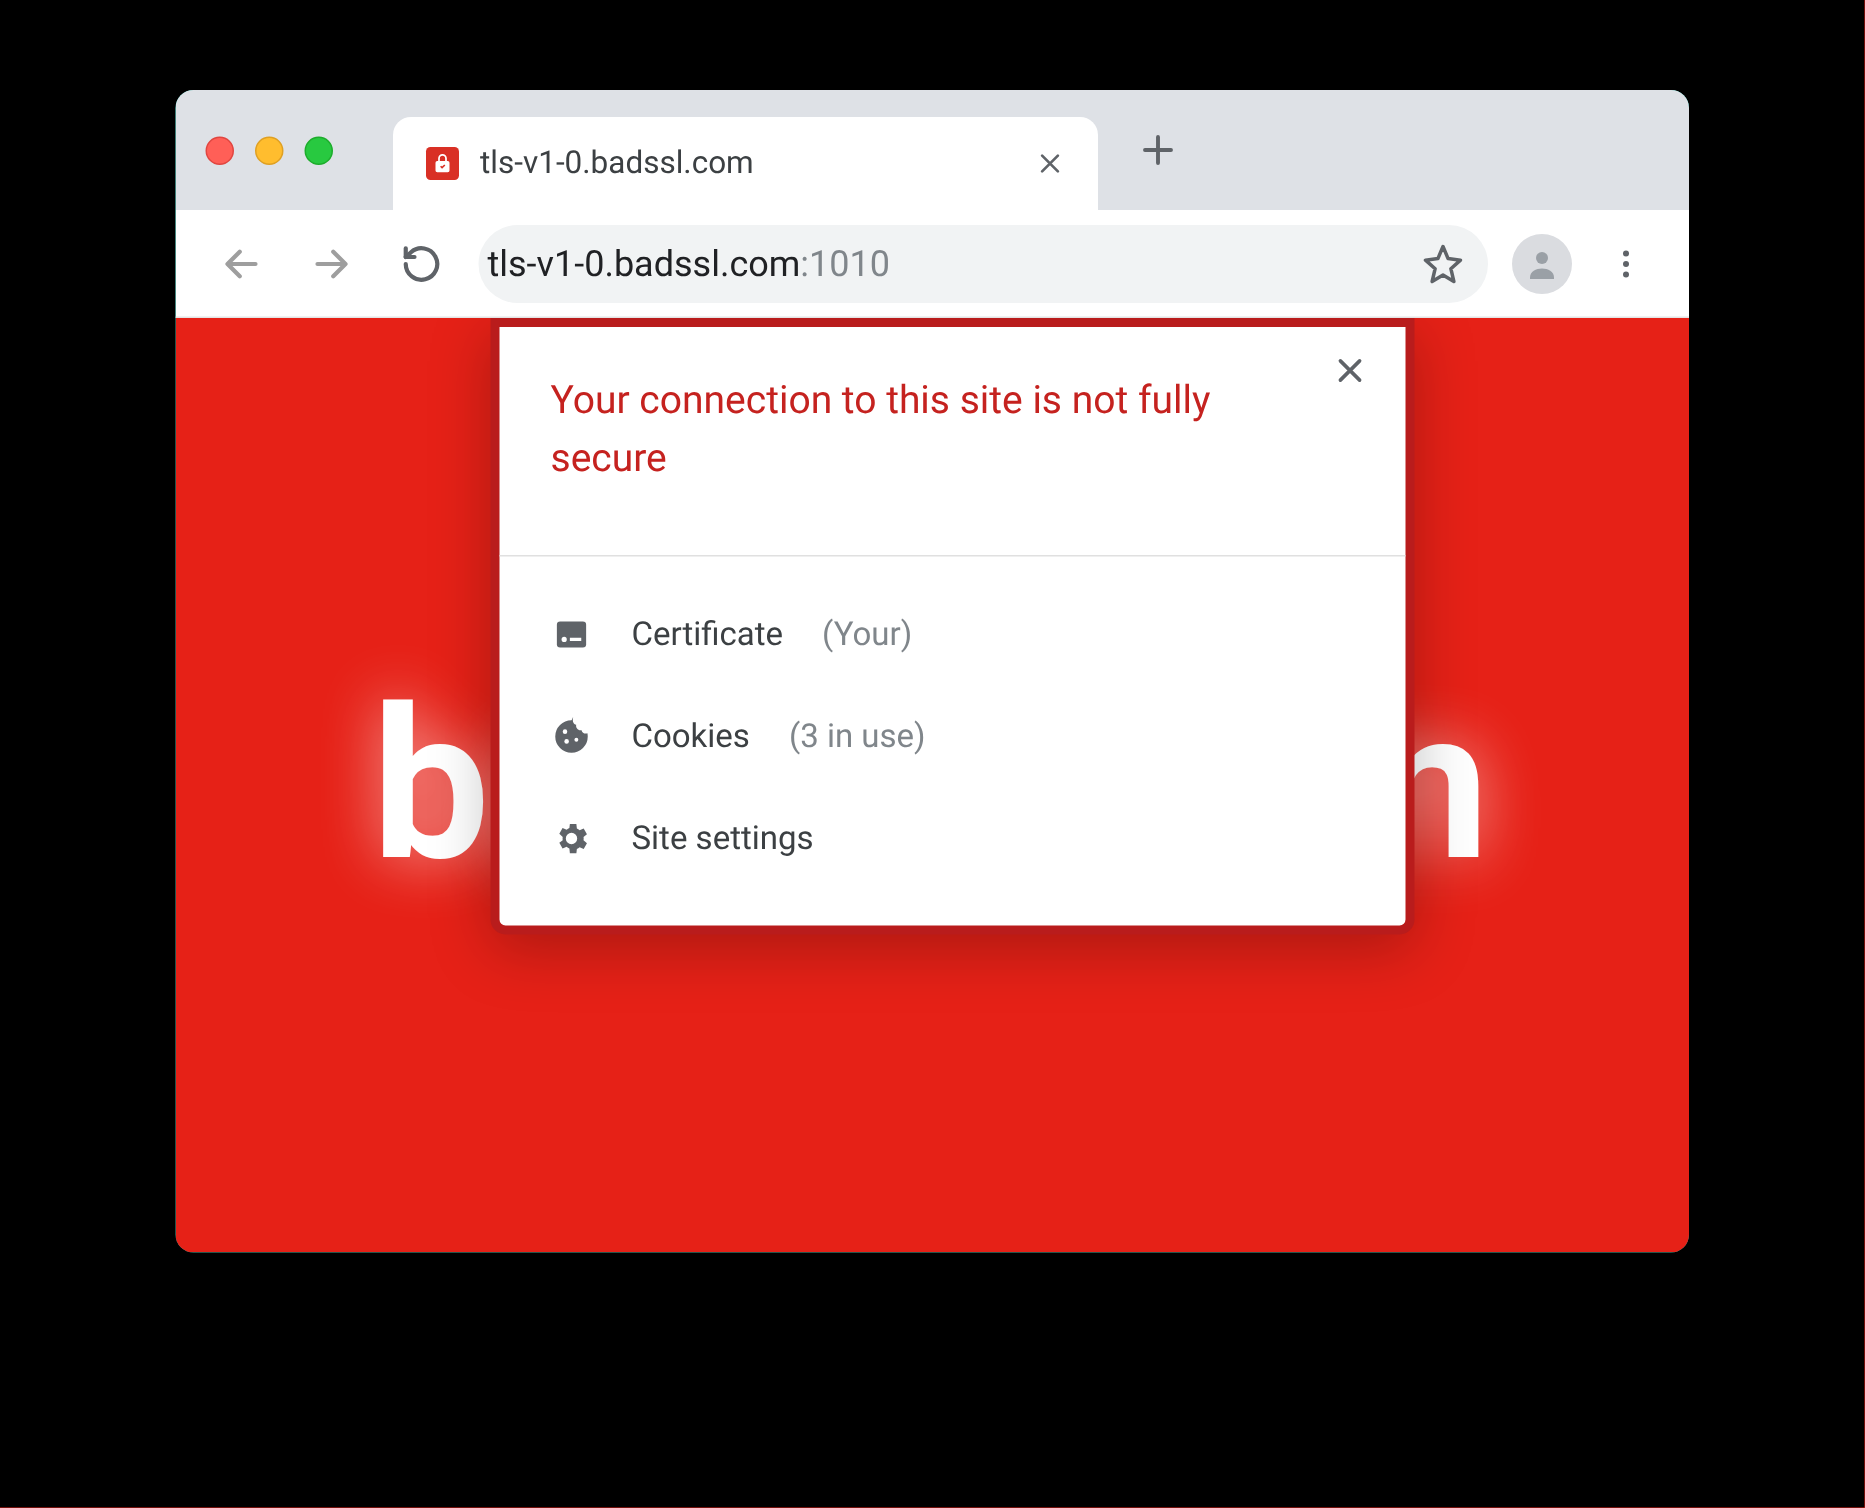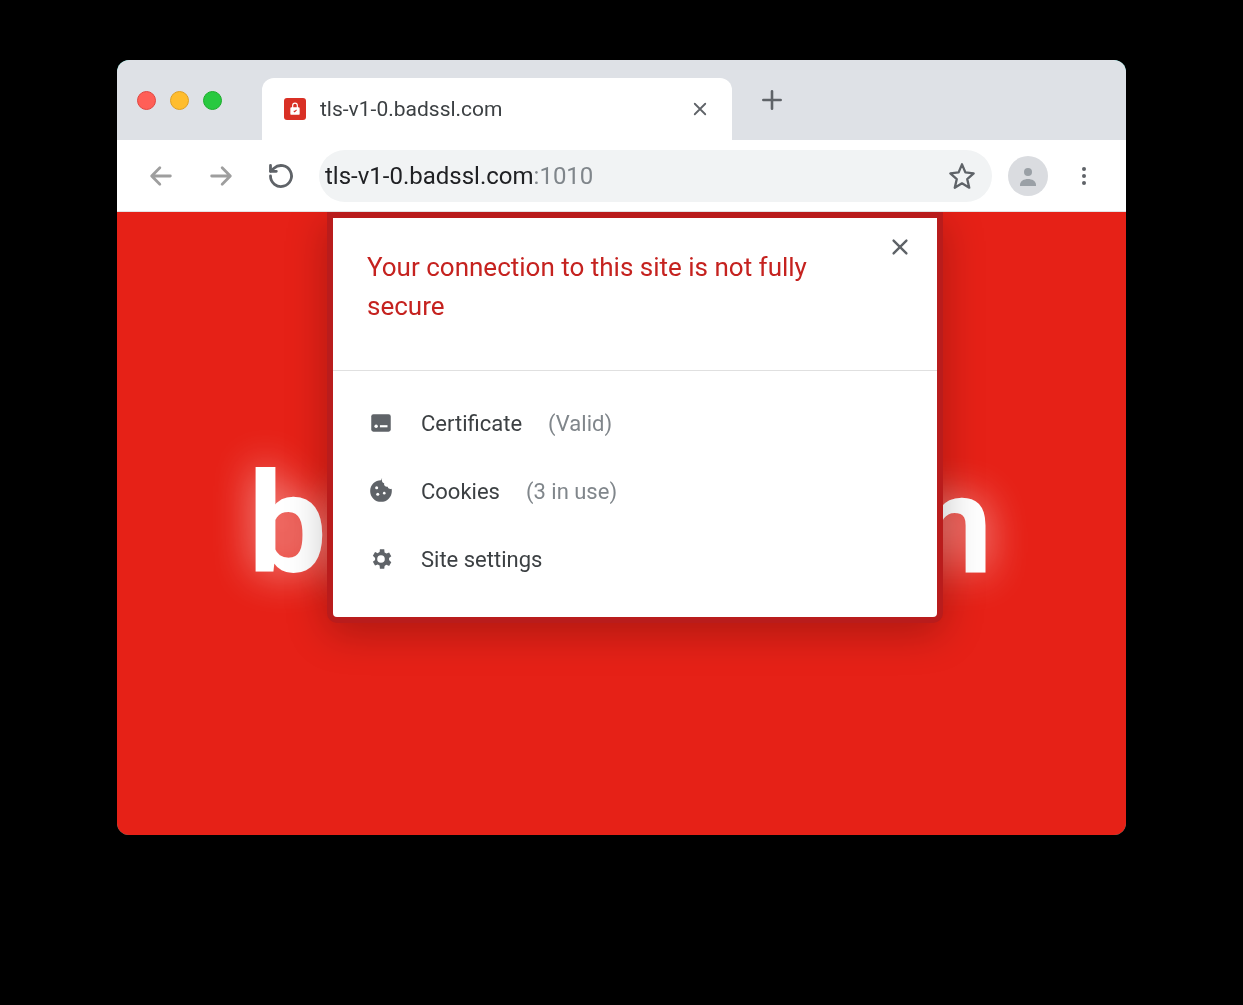--- a/index.html
+++ b/index.html
@@ -275,21 +275,21 @@
       <div class="popup-row">
         <span class="row-icon">
           <svg viewBox="0 0 24 24" fill="currentColor">
               <rect x="3" y="4" width="18" height="16" rx="2"></rect>
               <rect x="3" y="4" width="18" height="5" fill="#fff" opacity="0.001"></rect>
               <circle cx="7.5" cy="15" r="1.6" fill="#fff"></circle>
               <rect x="11" y="14" width="7" height="2" fill="#fff"></rect>
             </svg>
         </span>
         <span>Certificate</span>
-        <span class="muted">(Valid)</span>
+        <span class="muted">(Your)</span>
       </div>
       <div class="popup-row">
         <span class="row-icon">
           <svg viewBox="0 0 24 24" fill="currentColor">
               <path d="M12 2a10 10 0 1 0 10 10c0-.7-.1-1.3-.2-2-1.5.6-3.3-.2-3.6-1.9-2 .5-3.8-1.3-3.3-3.3C13.2 4.5 12.4 2.7 13 .2 12.7.1 12.3 2 12 2z"></path>
               <circle cx="8" cy="9" r="1.4" fill="#fff"></circle>
               <circle cx="9" cy="15" r="1.4" fill="#fff"></circle>
               <circle cx="15" cy="14" r="1.2" fill="#fff"></circle>
             </svg>
         </span>

